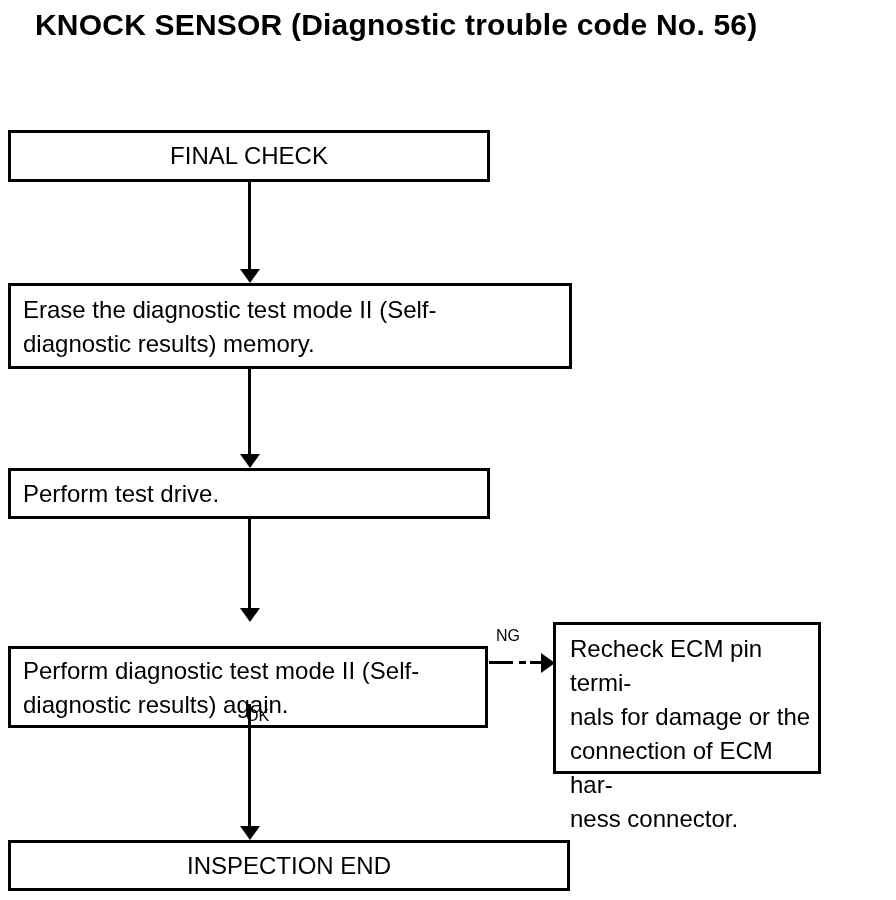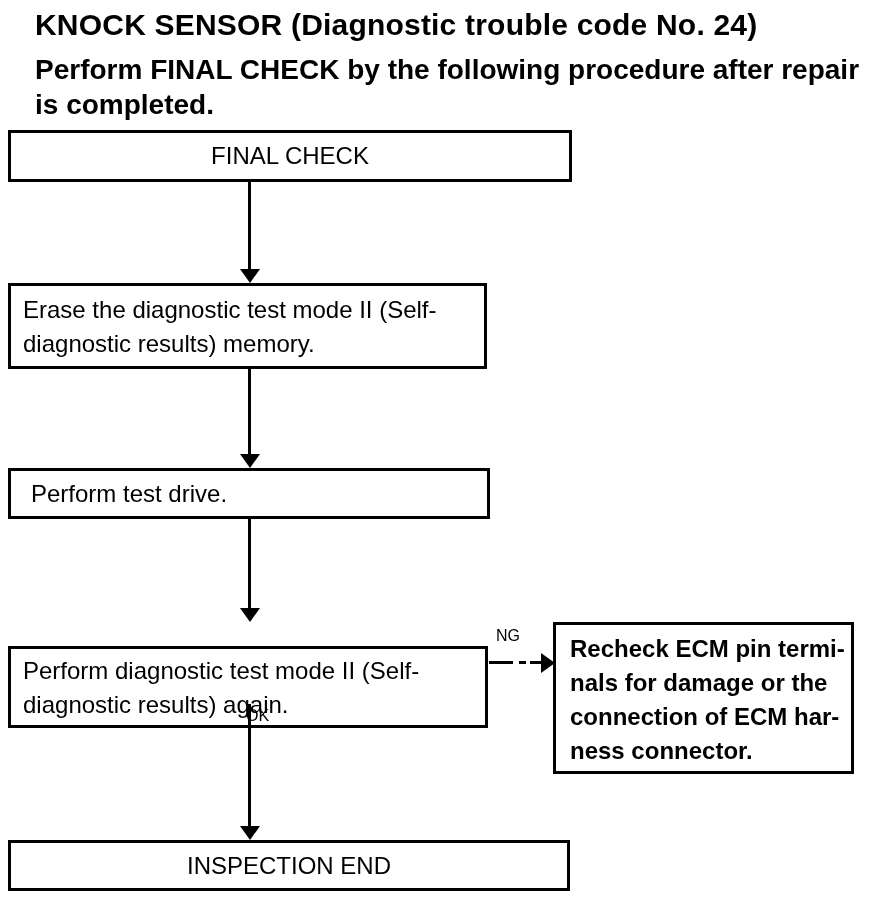--- a/index.html
+++ b/index.html
@@ -27,25 +27,25 @@
     border: 3px solid #000;
     background: #fff;
     box-sizing: border-box;
     font-size: 24px;
     line-height: 34px;
   }
   .node .txt { white-space: pre-line; }
   .node.center { display: flex; align-items: center; justify-content: center; }
   .node.vcenter { display: flex; align-items: center; }
 
-  .box-final      { left: 8px;   top: 130px; width: 564px; height: 52px; }
-  .box-erase      { left: 8px;   top: 283px; width: 479px; height: 86px; padding: 7px 8px 0 12px; }
-  .box-testdrive  { left: 8px;   top: 468px; width: 482px; height: 51px; padding-left: 20px; }
+  .box-final      { left: 8px;   top: 130px; width: 482px; height: 52px; }
+  .box-erase      { left: 8px;   top: 283px; width: 564px; height: 86px; padding: 7px 8px 0 12px; }
+  .box-testdrive  { left: 8px;   top: 468px; width: 482px; height: 51px; padding-left: 12px; }
   .box-retest     { left: 8px;   top: 622px; width: 480px; height: 82px; padding: 5px 8px 0 12px; margin-top: 24px; }
-  .box-recheck    { left: 553px; top: 622px; width: 301px; height: 152px; padding: 7px 4px 0 14px; font-weight: bold; }
+  .box-recheck    { left: 553px; top: 622px; width: 268px; height: 152px; padding: 7px 4px 0 14px; }
   .box-end        { left: 8px;   top: 840px; width: 562px; height: 51px; }
 
   .arrow-v { position: absolute; width: 20px; }
   .arrow-v .shaft {
     position: absolute; left: 8px; top: 0;
     width: 3px; height: calc(100% - 14px);
     background: #000;
   }
   .arrow-v .head {
     position: absolute; bottom: 0; left: 0;
@@ -74,23 +74,21 @@
 
   .edge-label { position: absolute; font-size: 16px; }
   .label-ng { left: 496px; top: 627px; }
   .label-ok { left: 246px; top: 707px; }
 </style>
 </head>
 <body>
 
 <div class="page">
 
-  <div class="title">KNOCK SENSOR (Diagnostic trouble code No. 24)</div>
-  <div class="subtitle">Perform FINAL CHECK by the following procedure after repair
-is completed.</div>
+  <div class="title">KNOCK SENSOR (Diagnostic trouble code No. 56)</div>
 
   <div class="node center box-final">
     <span class="txt">FINAL CHECK</span>
   </div>
 
   <div class="arrow-v arrow-1">
     <div class="shaft"></div>
     <div class="head"></div>
   </div>
 

